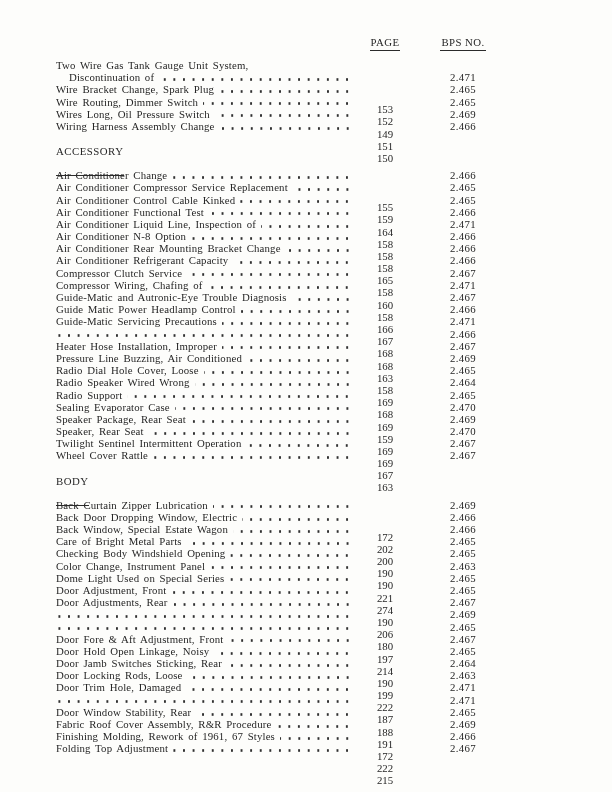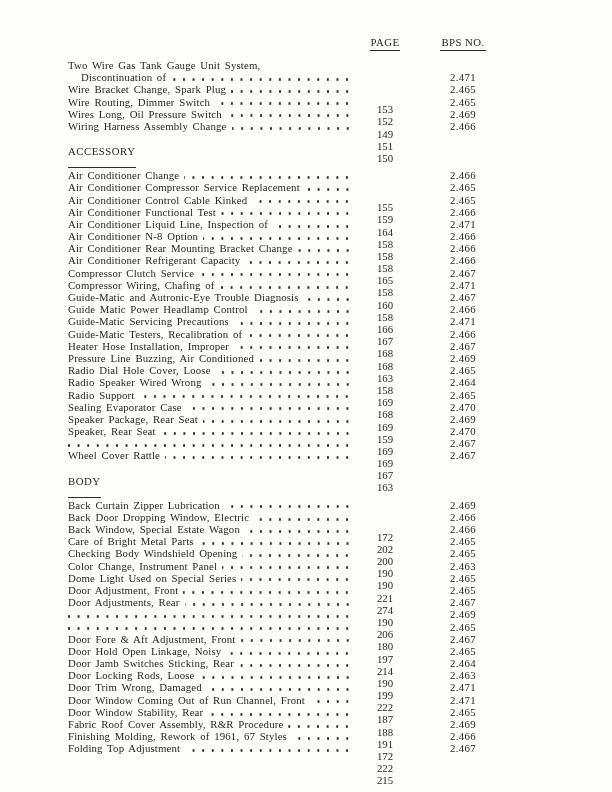--- a/index.html
+++ b/index.html
@@ -13,21 +13,21 @@
     height: 792px;
     background: #fdfdfb;
     overflow: hidden;
     font-family: "Liberation Serif", "DejaVu Serif", serif;
     color: #262626;
     font-size: 10.8px;
     -webkit-font-smoothing: antialiased;
   }
   .content {
     position: absolute;
-    left: 68px;
+    left: 56px;
     right: 100px;
     top: 36px;
   }
   
   .cols-header {
     display: flex;
     align-items: baseline;
     height: 15px;
     white-space: nowrap;
   }
@@ -40,21 +40,21 @@
     letter-spacing: 0.4px;
   }
   
   .section-heading {
     margin-top: 12px;
     height: 14px;
     line-height: 14px;
   }
   .section-heading span {
     border-bottom: 1.2px solid #2b2b2b;
-    padding-bottom: 10px;
+    padding-bottom: 18px;
     letter-spacing: 0.5px;
   }
   .entries { margin-top: 11px; }
   .entries.first { margin-top: 8px; }
   
   .row {
     display: flex;
     align-items: flex-start;
     height: 12.2px;
     line-height: 12.2px;
@@ -222,21 +222,20 @@
   </div>
 
   <div class="row">
     <span class="title">Guide-Matic Servicing Precautions</span>
     <span class="leader"></span>
     <span class="page">168</span>
     <span class="bps">2.471</span>
   </div>
 
   <div class="row">
-    <span class="title">Guide-Matic Testers, Recalibration of</span>
     <span class="leader"></span>
     <span class="page">168</span>
     <span class="bps">2.466</span>
   </div>
 
   <div class="row">
     <span class="title">Heater Hose Installation, Improper</span>
     <span class="leader"></span>
     <span class="page">163</span>
     <span class="bps">2.467</span>
@@ -285,20 +284,21 @@
   </div>
 
   <div class="row">
     <span class="title">Speaker, Rear Seat</span>
     <span class="leader"></span>
     <span class="page">169</span>
     <span class="bps">2.470</span>
   </div>
 
   <div class="row">
+    <span class="title">Twilight Sentinel Intermittent Operation</span>
     <span class="leader"></span>
     <span class="page">167</span>
     <span class="bps">2.467</span>
   </div>
 
   <div class="row">
     <span class="title">Wheel Cover Rattle</span>
     <span class="leader"></span>
     <span class="page">163</span>
     <span class="bps">2.467</span>
@@ -403,28 +403,27 @@
   </div>
 
   <div class="row">
     <span class="title">Door Locking Rods, Loose</span>
     <span class="leader"></span>
     <span class="page">222</span>
     <span class="bps">2.463</span>
   </div>
 
   <div class="row">
-    <span class="title">Door Trim Wrong, Damaged</span>
+    <span class="title">Door Trim Hole, Damaged</span>
     <span class="leader"></span>
     <span class="page">187</span>
     <span class="bps">2.471</span>
   </div>
 
   <div class="row">
-    <span class="title">Door Window Coming Out of Run Channel, Front</span>
     <span class="leader"></span>
     <span class="page">188</span>
     <span class="bps">2.471</span>
   </div>
 
   <div class="row">
     <span class="title">Door Window Stability, Rear</span>
     <span class="leader"></span>
     <span class="page">191</span>
     <span class="bps">2.465</span>

